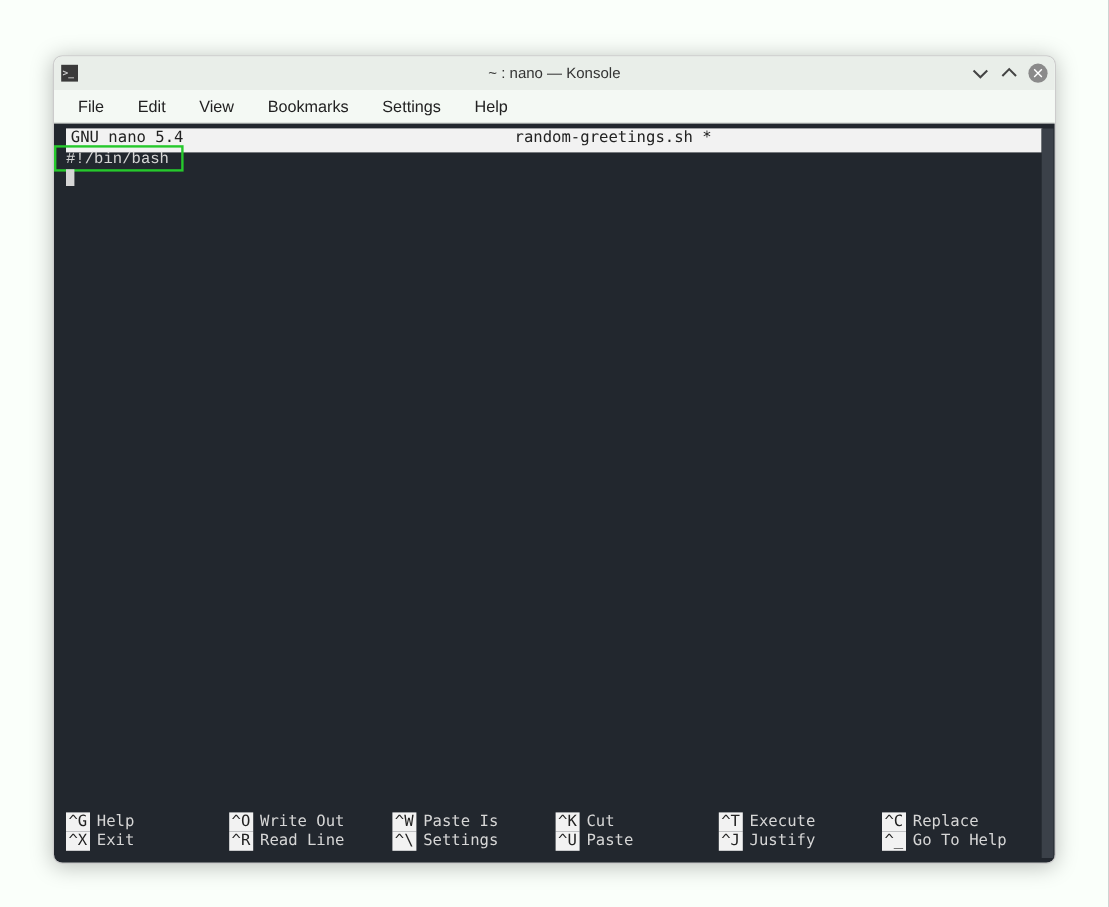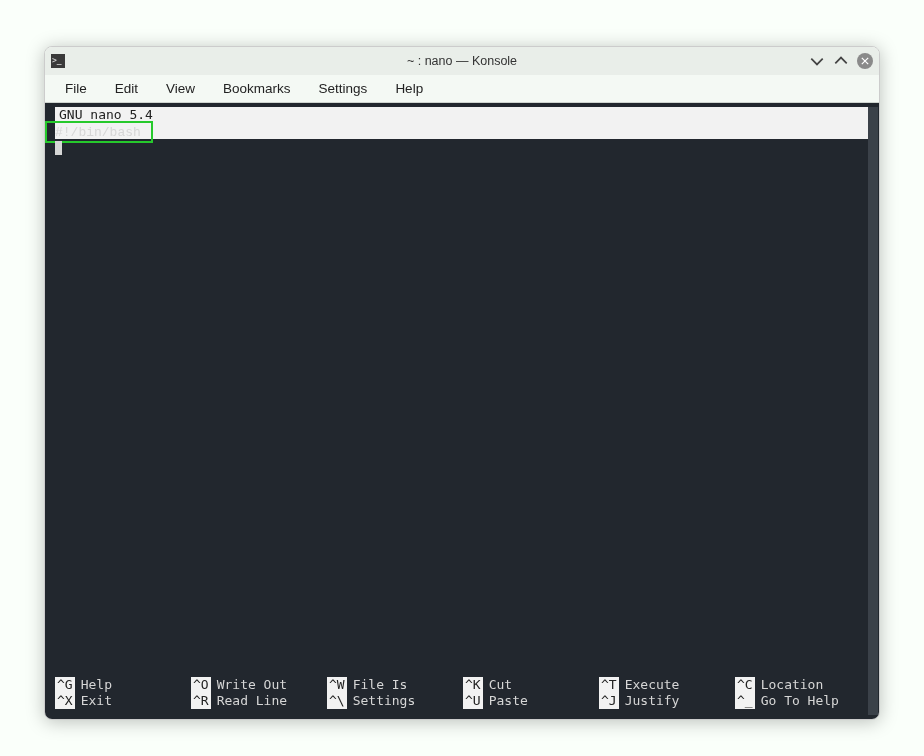--- a/index.html
+++ b/index.html
@@ -99,21 +99,21 @@
     background: #22272e;
     position: relative;
     font-family: "DejaVu Sans Mono","Liberation Mono",monospace;
     font-size: 13px;
     line-height: 16px;
     color: #d6d6d6;
   }
   .nano-header {
     position: absolute;
     left: 10px; right: 10px; top: 4px;
-    height: 32px;
+    height: 20px;
     background: #f2f2f2;
     color: #222;
     display: flex;
   }
   .nano-header .ver { padding-left: 4px; flex: 0 0 auto; }
   .nano-header .fname { flex: 1; text-align: center; }
   .hl-box {
     position: absolute;
     left: 0px;
     top: 18px;
@@ -209,33 +209,34 @@
     <div class="menu-item">View</div>
     <div class="menu-item">Bookmarks</div>
     <div class="menu-item">Settings</div>
     <div class="menu-item">Help</div>
   </div>
 
   <div class="terminal">
 
     <div class="nano-header">
       <span class="ver">GNU nano 5.4</span>
+      <span class="fname">random-greetings.sh *</span>
     </div>
 
     <div class="hl-box"></div>
     <div class="ed-line1">#!/bin/bash</div>
     <div class="cursor"></div>
 
     <div class="nano-footer">
       <div class="shortcut"><span class="keycap">^G</span><span>Help</span></div>
       <div class="shortcut"><span class="keycap">^O</span><span>Write Out</span></div>
-      <div class="shortcut"><span class="keycap">^W</span><span>File Is</span></div>
+      <div class="shortcut"><span class="keycap">^W</span><span>Paste Is</span></div>
       <div class="shortcut"><span class="keycap">^K</span><span>Cut</span></div>
       <div class="shortcut"><span class="keycap">^T</span><span>Execute</span></div>
-      <div class="shortcut"><span class="keycap">^C</span><span>Location</span></div>
+      <div class="shortcut"><span class="keycap">^C</span><span>Replace</span></div>
       <div class="shortcut"><span class="keycap">^X</span><span>Exit</span></div>
       <div class="shortcut"><span class="keycap">^R</span><span>Read Line</span></div>
       <div class="shortcut"><span class="keycap">^\</span><span>Settings</span></div>
       <div class="shortcut"><span class="keycap">^U</span><span>Paste</span></div>
       <div class="shortcut"><span class="keycap">^J</span><span>Justify</span></div>
       <div class="shortcut"><span class="keycap">^_</span><span>Go To Help</span></div>
     </div>
 
     <div class="scrollbar">
       <div class="scrollthumb"></div>

